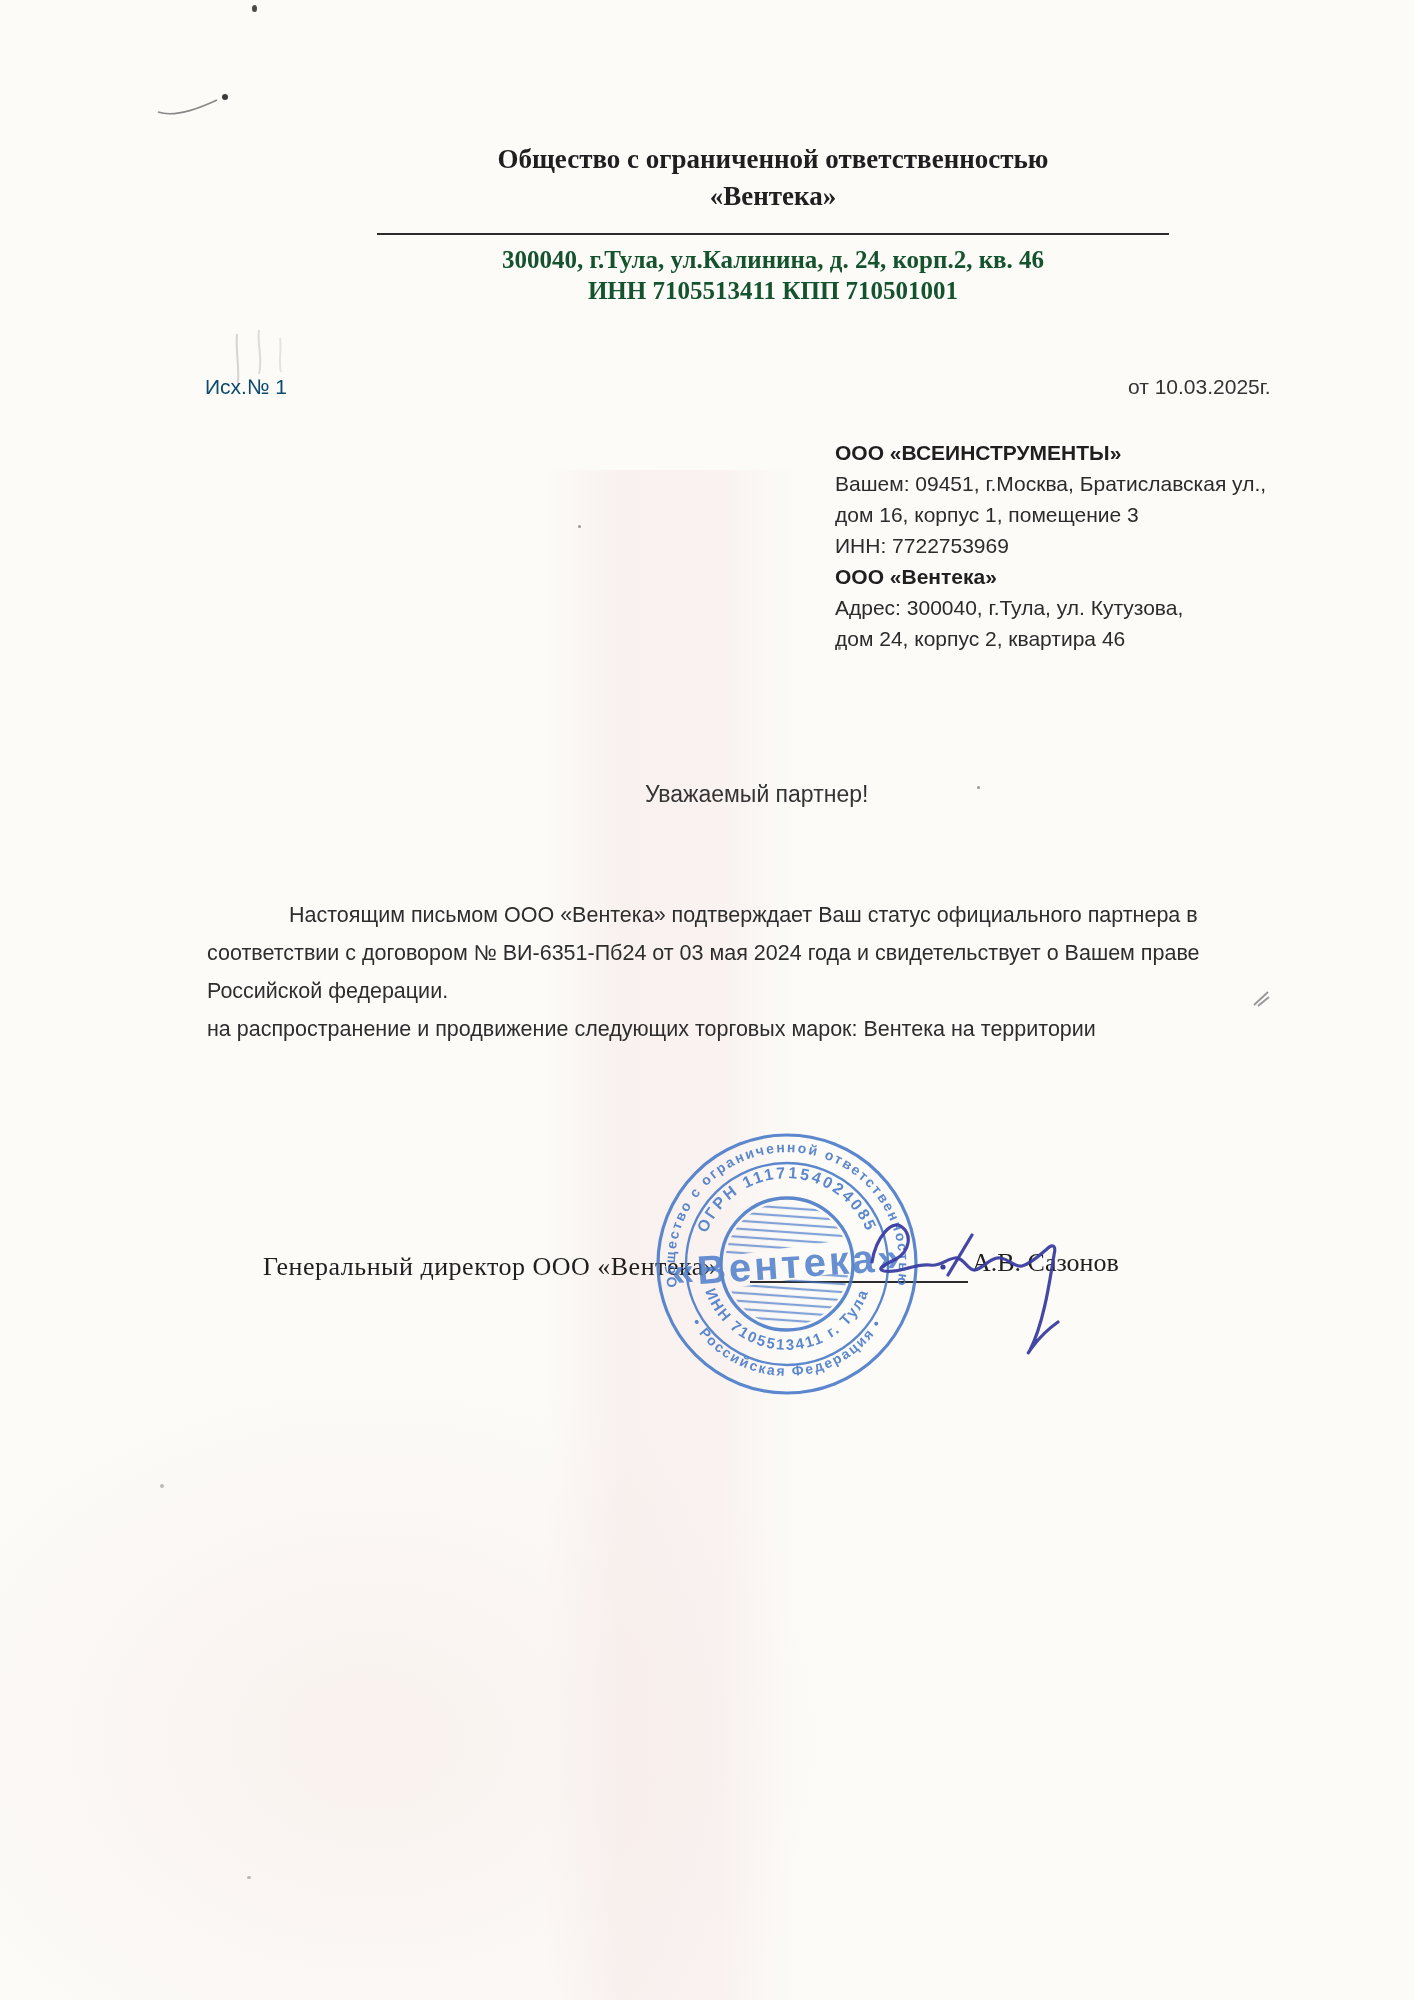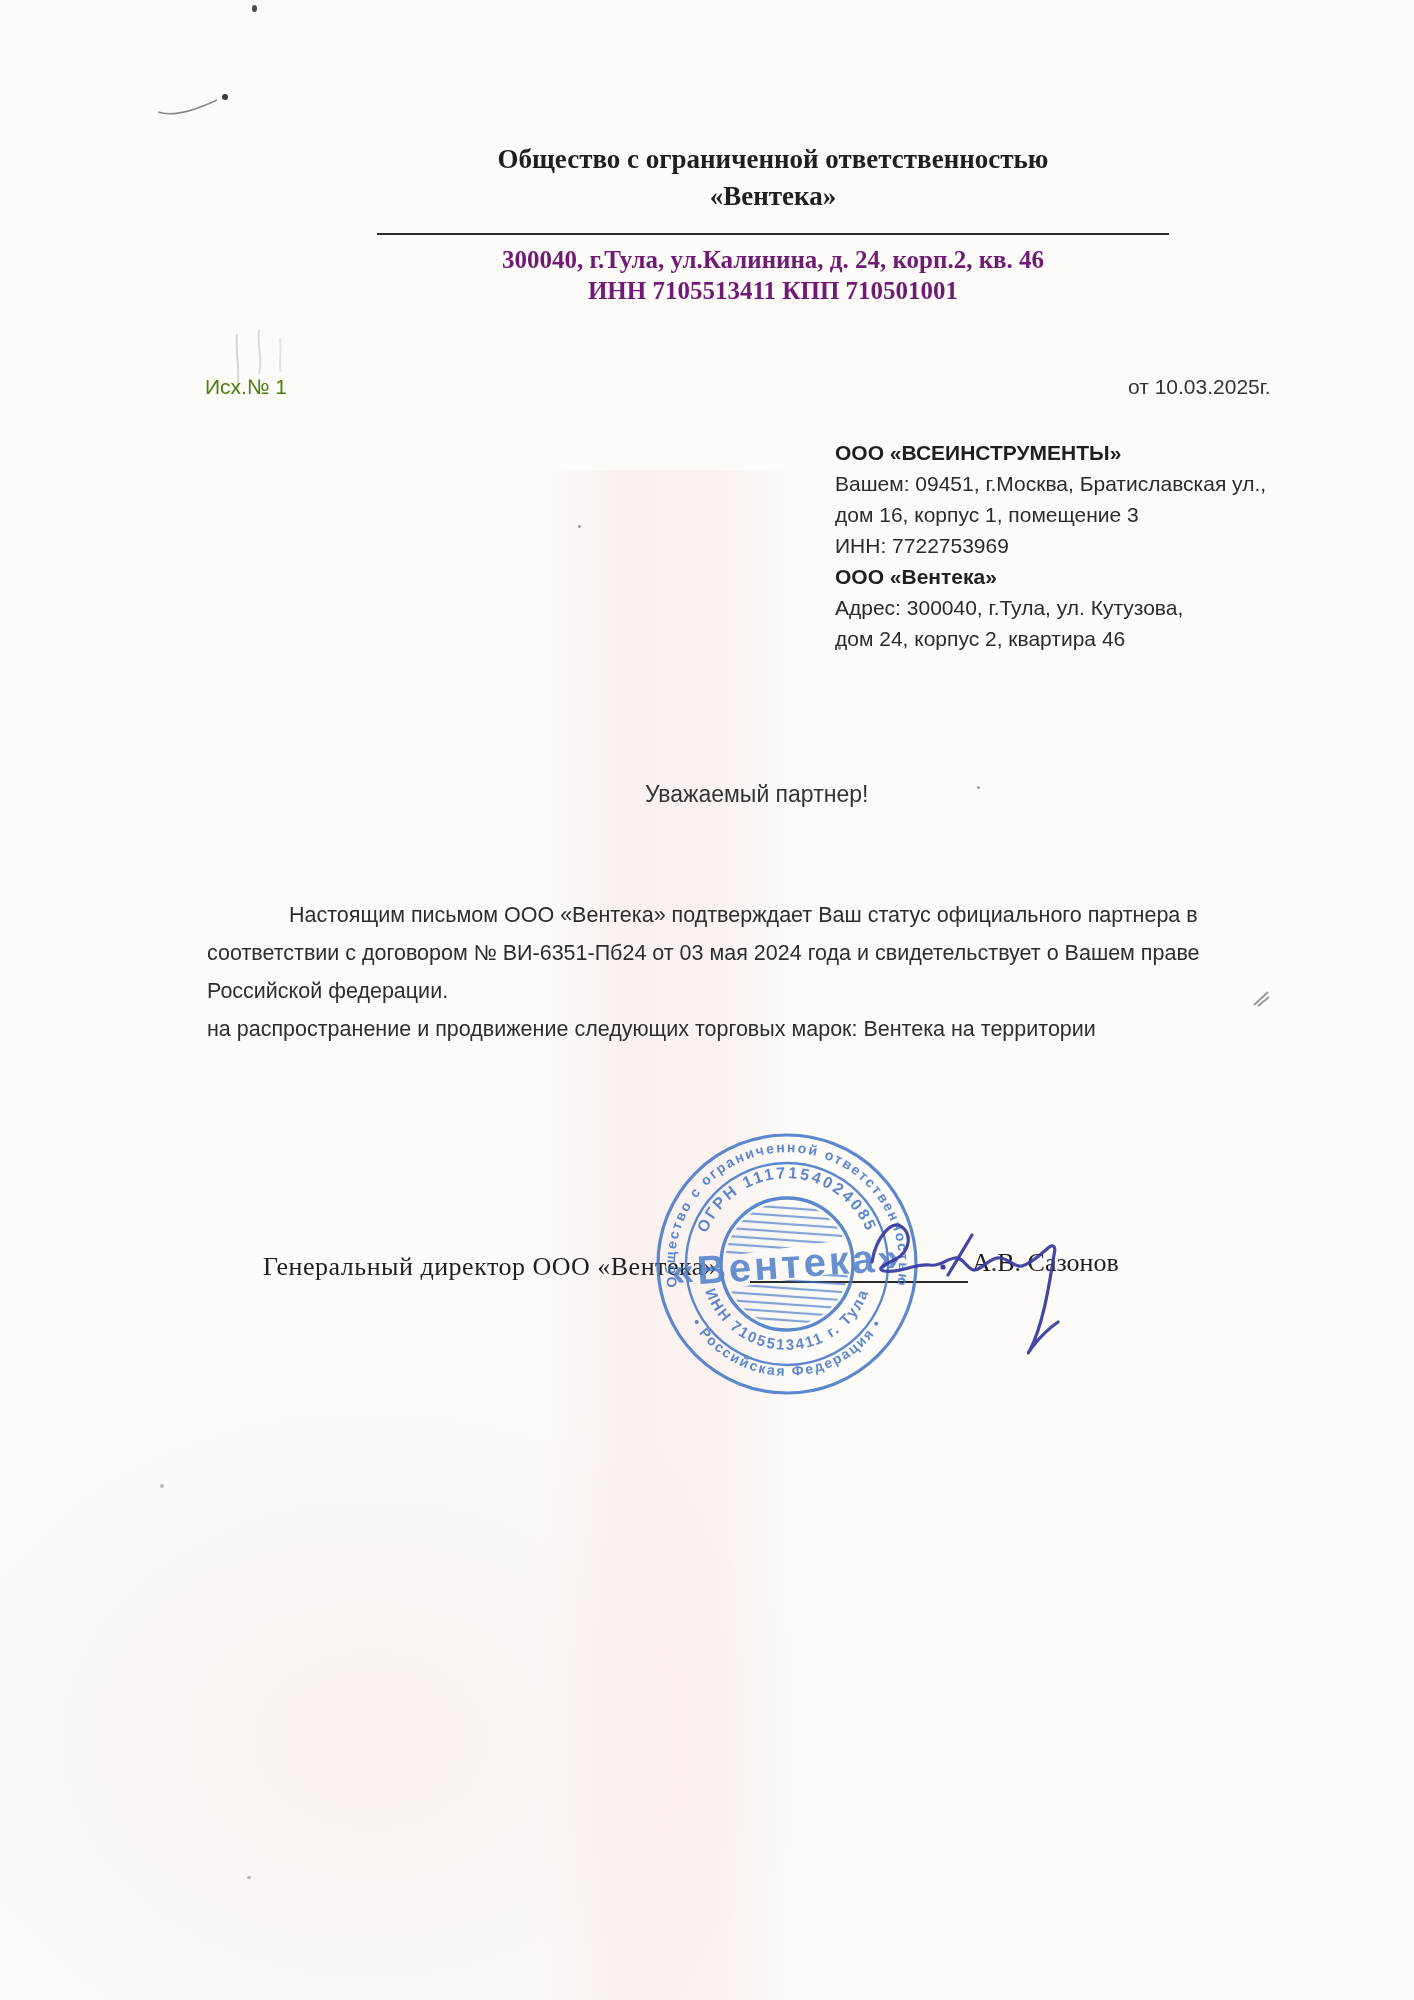--- a/index.html
+++ b/index.html
@@ -31,24 +31,24 @@
   .speck{position:absolute;border-radius:50%;pointer-events:none;}
 
   
   .header-block{
     position:absolute;left:350px;top:141px;width:846px;text-align:center;
     font-weight:bold;color:#1f1f1f;font-size:27px;line-height:37px;
   }
   .rule{position:absolute;left:377px;top:233px;width:792px;height:2px;background:#2c2c2c;}
   .addr-block{
     position:absolute;left:350px;top:244px;width:846px;text-align:center;
-    font-weight:bold;font-size:25px;line-height:31px;color:#701a75;
+    font-weight:bold;font-size:25px;line-height:31px;color:#14532d;
   }
 
-  .outgoing{position:absolute;left:205px;top:375px;font-size:21px;color:#4d7c0f;}
+  .outgoing{position:absolute;left:205px;top:375px;font-size:21px;color:#0c4a6e;}
   .date{position:absolute;left:1128px;top:375px;font-size:21px;color:#333333;}
 
   .recipient{position:absolute;left:835px;top:437px;font-size:21px;line-height:31px;color:#2b2b2b;}
   .recipient .bold{font-weight:bold;color:#1f1f1f;}
 
   .salutation{position:absolute;left:645px;top:781px;font-size:23px;color:#333333;}
 
   .body-par{position:absolute;left:207px;top:896px;width:1120px;font-size:21.5px;line-height:38px;color:#2d2d2d;}
   .body-par .indent{padding-left:82px;}
 

